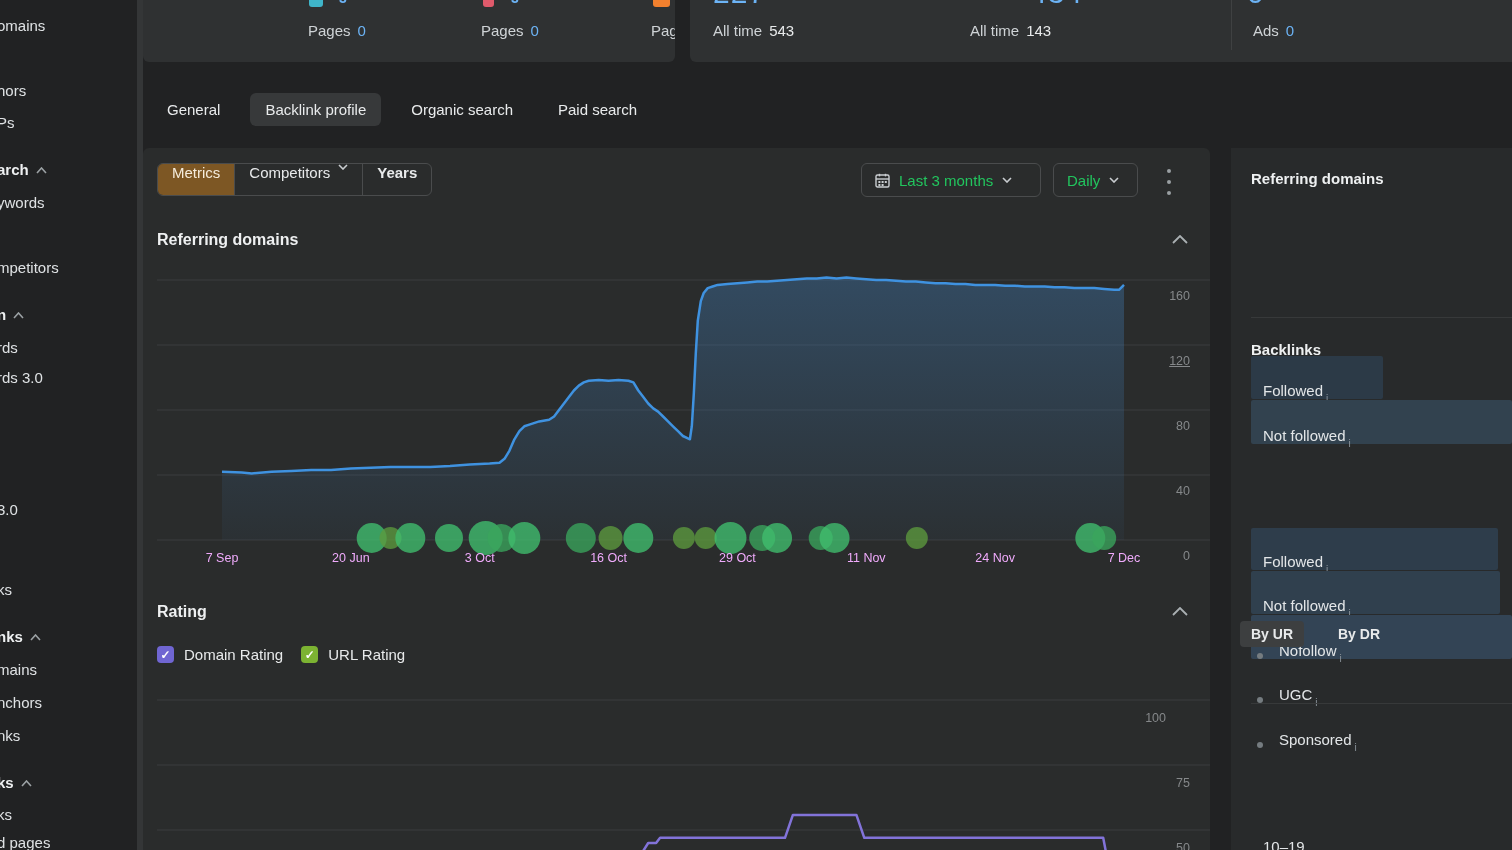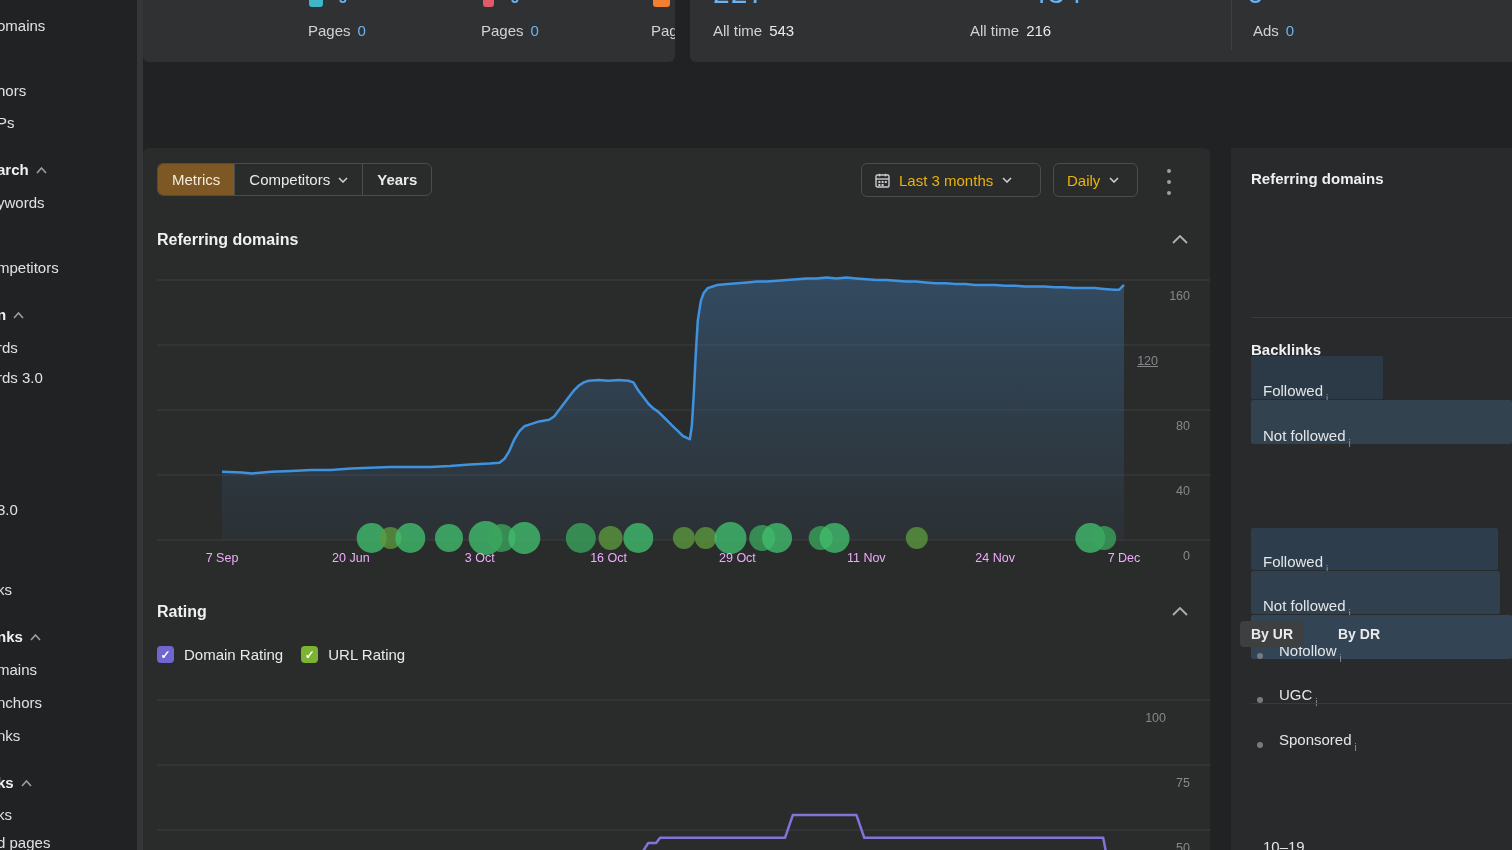--- a/index.html
+++ b/index.html
@@ -23,25 +23,25 @@
   .bignum{position:absolute;top:-24px;font-size:30px;font-weight:400;color:#6cb3f5;letter-spacing:1px;}
   .micon{position:absolute;top:-5px;border-radius:3px;}
   .mnum{position:absolute;top:-10px;color:#6cb3f5;font-size:14px;font-weight:700;}
   .vdiv{position:absolute;top:0;width:1px;height:50px;background:#3f4142;}
   
   #tabs{position:absolute;left:152px;top:91px;height:37px;display:flex;align-items:center;gap:15px;}
   .tab{font-size:15px;color:#e9ebec;padding:8px 15px;border-radius:6px;cursor:pointer;}
   .tab.active{background:#37393a;}
   
   .seg{position:absolute;left:157px;top:163px;display:flex;border:1px solid #4a4c4d;border-radius:6px;height:33px;box-sizing:border-box;overflow:hidden;}
-  .seg .sitem{display:flex;align-items:center;gap:8px;padding:0 14px;font-size:15px;color:#e8eaeb;border-right:1px solid #4a4c4d;cursor:pointer;}
+  .seg .sitem{display:flex;align-items:flex-start;gap:8px;padding:0 14px;font-size:15px;color:#e8eaeb;border-right:1px solid #4a4c4d;cursor:pointer;}
   .seg .sitem:last-child{border-right:none;font-weight:bold;}
   .seg .sitem.active{background:#7d5724;color:#f5ecdc;}
   .btn{position:absolute;top:163px;height:33px;box-sizing:border-box;border:1px solid #4a4c4d;border-radius:6px;
-    display:flex;align-items:center;gap:9px;padding:16px 13px;font-size:15px;color:#eab308;cursor:pointer;}
+    display:flex;align-items:center;gap:9px;padding:16px 13px;font-size:15px;color:#22c55e;cursor:pointer;}
   #kebab{position:absolute;left:1161px;top:167px;width:16px;height:26px;display:flex;flex-direction:column;align-items:center;justify-content:space-between;padding:2px 0;cursor:pointer;}
   #kebab i{width:4px;height:4px;border-radius:50%;background:#9aa0a3;}
   
   .sect{position:absolute;left:157px;font-size:16px;font-weight:700;color:#eef0f1;}
   .collapse{position:absolute;left:1172px;width:16px;height:16px;cursor:pointer;}
   
   #legend{position:absolute;left:157px;top:646px;display:flex;align-items:center;gap:18px;}
   .leg{display:flex;align-items:center;gap:10px;font-size:15px;color:#e8eaeb;cursor:pointer;}
   .cbx{width:17px;height:17px;border-radius:4px;display:flex;align-items:center;justify-content:center;
     color:#fff;font-size:12px;font-weight:700;}
@@ -151,26 +151,32 @@
       <span class="micon" style="left: 340px; width: 11px; height: 12px; background: rgb(224, 90, 107);"></span>
       <span class="mnum" style="left: 368px;">3</span>
       <div class="stat" style="left: 338px; top: 22px;"><b>Pages</b><span class="v">0</span></div>
       <span class="micon" style="left: 510px; width: 17px; height: 12px; background: rgb(242, 128, 46);"></span>
       <div class="stat" style="left: 508px; top: 22px;"><b>Pages</b></div>
     </div>
   <div class="card" id="card-right" style="left:690px;top:0;width:920px;height:62px;">
       <div class="bignum" style="left: 23px;">227</div>
       <div class="stat" style="left: 23px; top: 22px;"><b>All time</b><span class="vw">543</span></div>
       <div class="bignum" style="left: 340px;">434</div>
-      <div class="stat" style="left: 280px; top: 22px;"><b>All time</b><span class="vw">216</span></div>
+      <div class="stat" style="left: 280px; top: 22px;"><b>All time</b><span class="vw">143</span></div>
       <div class="bignum" style="left: 557px;">0</div>
       <div class="stat" style="left: 563px; top: 22px;"><b>Ads</b><span class="v">0</span></div>
       <div class="vdiv" style="left: 541px;"></div>
     </div>
 
+  <div id="tabs">
+      <div class="tab">General</div>
+      <div class="tab active">Backlink profile</div>
+      <div class="tab">Organic search</div>
+      <div class="tab">Paid search</div>
+    </div>
 
   <div id="main-panel"></div>
 
   <svg id="chart-svg" width="1512" height="850">
     <defs>
       <linearGradient id="areaGrad" x1="0" y1="0" x2="0" y2="1">
         <stop offset="0%" stop-color="#3f78af" stop-opacity="0.40"></stop>
         <stop offset="100%" stop-color="#3f78af" stop-opacity="0.06"></stop>
       </linearGradient>
     </defs>
@@ -283,21 +289,21 @@
           <span class="cbx" style="background: rgb(112, 102, 210);">✓</span>
           <span>Domain Rating</span>
         </div>
         <div class="leg">
           <span class="cbx" style="background: rgb(124, 179, 50);">✓</span>
           <span>URL Rating</span>
         </div>
       </div>
     <div class="abs" id="axis-labels" style="left:0;top:0;">
         <div class="ylab" style="left: 1160px; top: 296px;">160</div>
-        <div class="ylab" style="left: 1128px; top: 361px; text-decoration: underline;">120</div>
+        <div class="ylab" style="left: 1160px; top: 361px; text-decoration: underline;">120</div>
         <div class="ylab" style="left: 1160px; top: 426px;">80</div>
         <div class="ylab" style="left: 1160px; top: 491px;">40</div>
         <div class="ylab" style="left: 1160px; top: 556px;">0</div>
         <div class="ylab" style="left: 1136px; top: 718px;">100</div>
         <div class="ylab" style="left: 1160px; top: 783px;">75</div>
         <div class="ylab" style="left: 1160px; top: 848px;">50</div>
         <div class="xlab" style="left: 222px; top: 558px;">7 Sep</div>
         <div class="xlab" style="left: 350.857px; top: 558px;">20 Jun</div>
         <div class="xlab" style="left: 479.715px; top: 558px;">3 Oct</div>
         <div class="xlab" style="left: 608.572px; top: 558px;">16 Oct</div>

